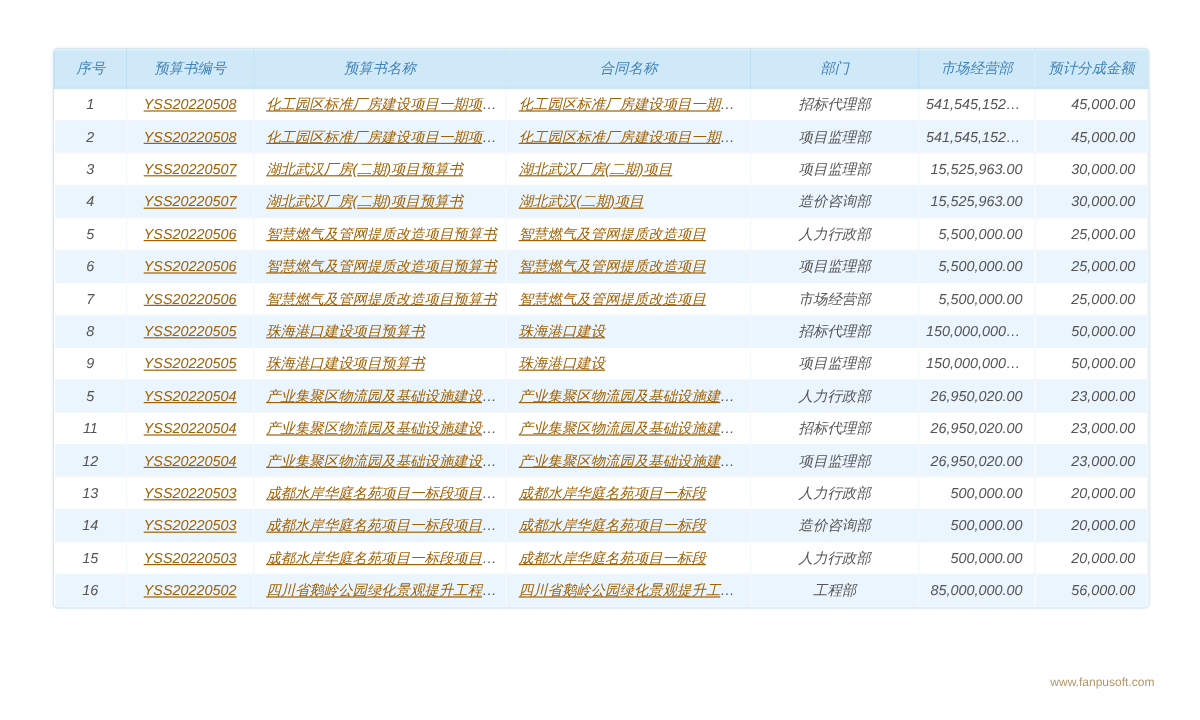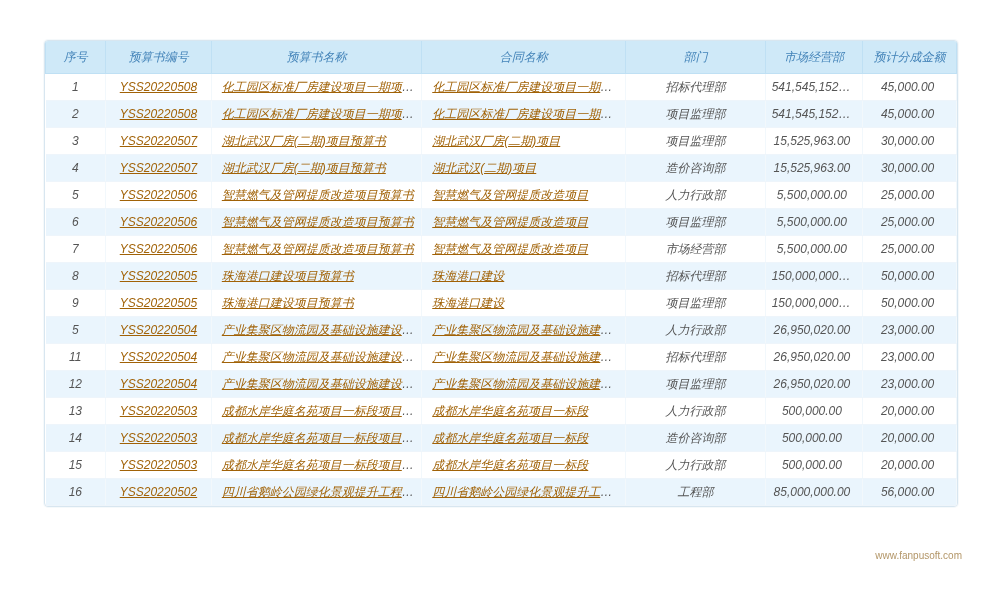--- a/index.html
+++ b/index.html
@@ -14,26 +14,26 @@
   col.c-contract{width:22.4%}col.c-dept{width:15.3%}col.c-amount{width:10.7%}
   col.c-share{width:10.3%}
   thead th{background:#cfe9f8;color:#4383b8;font-weight:normal;height:29px;
     border:1px solid #bfe0f4;border-top:1px solid #cfe9f8;text-align:center;
     overflow:hidden;white-space:nowrap;}
   tbody td{height:27px;border-bottom:1px solid #eef5fb;border-right:1px solid #f2f8fc;
     color:#555555;text-align:center;overflow:hidden;white-space:nowrap;
     text-overflow:ellipsis;padding:0 6px;box-sizing:border-box;}
   tbody tr:nth-child(even){background:#eaf5fd;}
   tbody td.t-left{text-align:left;padding-left:10px;}
-  tbody td.t-right{text-align:center;padding-right:10px;}
+  tbody td.t-right{text-align:right;padding-right:10px;}
   .lnk{color:#a16207;text-decoration:underline;cursor:pointer;}
   .footer{position:absolute;right:38px;top:548px;width:180px;text-align:right;}
   .brand-line{display:flex;align-items:center;justify-content:flex-end;gap:6px;}
   .brand-name{font-size:17px;font-weight:bold;color:#5f6b72;letter-spacing:1px;}
-  .brand-url{font-size:10px;color:#b39668;margin-top:2px;}
+  .brand-url{font-size:10px;color:#b39668;margin-top:16px;}
 </style>
 </head>
 <body>
 
 <div class="panel">
   <table>
     <colgroup>
       <col class="c-no">
         <col class="c-code">
         <col class="c-name">

